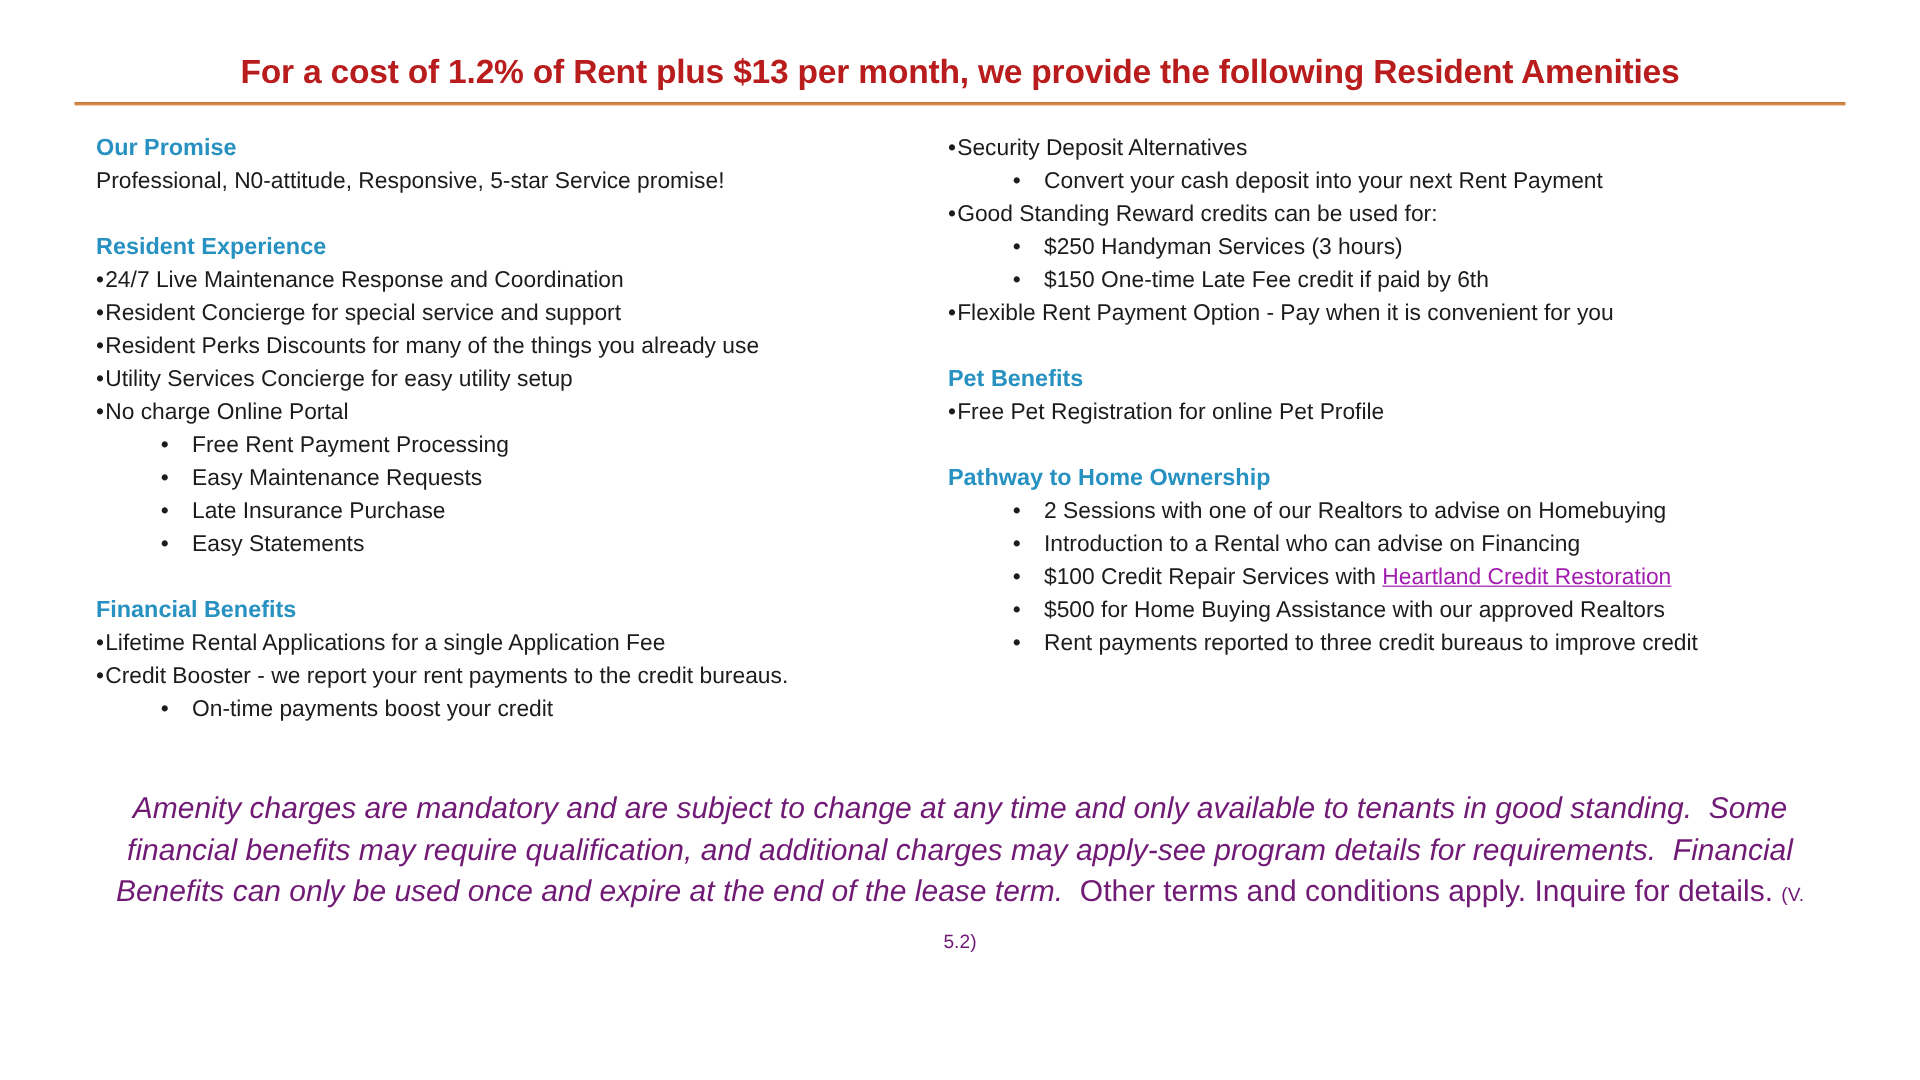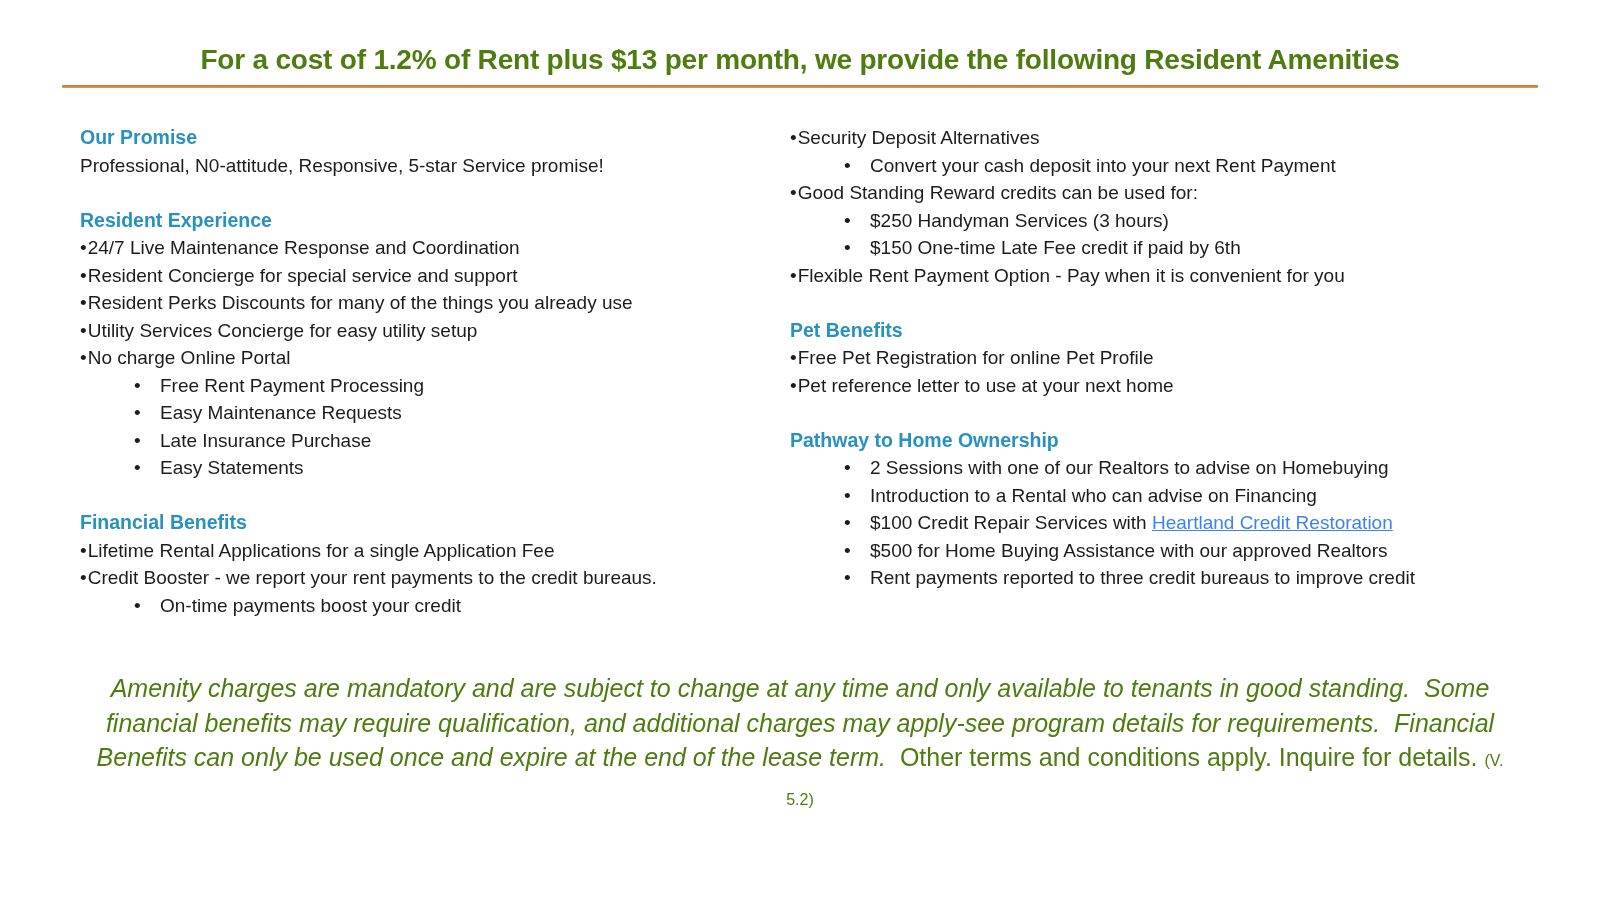--- a/index.html
+++ b/index.html
@@ -13,33 +13,33 @@
     color: #1c1c1c;
   }
   .page { width: 1600px; height: 900px; position: relative; }
 
   .title {
     text-align: center;
     font-weight: bold;
     font-size: 28px;
     letter-spacing: -0.2px;
     padding-top: 44px;
-    color: #4d7c0f;
+    color: #b91c1c;
   }
   .accent-line {
     width: 1476px;
     height: 3px;
     margin: 9px auto 0 auto;
     background: linear-gradient(to bottom, #c4742f, #dd9a5d);
     border-radius: 1px;
   }
 
   .columns {
     display: flex;
-    margin-top: 36px;
+    margin-top: 22px;
     padding-left: 80px;
   }
   .col-left  { width: 710px; flex: 0 0 710px; }
   .col-right { flex: 1; padding-right: 60px; }
 
   .heading {
     color: #2791c1;
     font-weight: bold;
     font-size: 19.5px;
     line-height: 27.5px;
@@ -55,33 +55,33 @@
   .item.italic { }
   .lvl1 { padding-left: 0; }
   .lvl1 .bullet { margin-right: 1px; }
   .lvl2 { padding-left: 80px; }
   .lvl2 .bullet {
     position: absolute;
     left: 54px;
     top: 0;
   }
   .inline-link {
-    color: #3b82f6;
+    color: #a21caf;
     text-decoration: underline;
     cursor: pointer;
   }
 
   .footer {
     margin-top: 52px;
     padding: 0 88px;
     text-align: center;
     font-size: 25px;
     line-height: 34.5px;
     white-space: pre-wrap;
-    color: #4d7c0f;
+    color: #701a75;
   }
   .footer .it { font-style: italic; }
   .footer .up { font-style: normal; }
   .footer .ver { font-style: normal; font-size: 16px; }
 </style>
 </head>
 <body>
 
 <div class="page">
 
@@ -119,21 +119,20 @@
           <div class="item lvl1"><span class="bullet">•</span><span class="txt">Security Deposit Alternatives</span></div>
           <div class="item lvl2"><span class="bullet">•</span><span class="txt">Convert your cash deposit into your next Rent Payment</span></div>
           <div class="item lvl1"><span class="bullet">•</span><span class="txt">Good Standing Reward credits can be used for:</span></div>
           <div class="item lvl2"><span class="bullet">•</span><span class="txt">$250 Handyman Services (3 hours)</span></div>
           <div class="item lvl2"><span class="bullet">•</span><span class="txt">$150 One-time Late Fee credit if paid by 6th</span></div>
           <div class="item lvl1"><span class="bullet">•</span><span class="txt">Flexible Rent Payment Option - Pay when it is convenient for you</span></div>
         </div>
         <div class="section">
           <div class="heading">Pet Benefits</div>
           <div class="item lvl1"><span class="bullet">•</span><span class="txt">Free Pet Registration for online Pet Profile</span></div>
-          <div class="item lvl1"><span class="bullet">•</span><span class="txt">Pet reference letter to use at your next home</span></div>
         </div>
         <div class="section">
           <div class="heading">Pathway to Home Ownership</div>
           <div class="item lvl2"><span class="bullet">•</span><span class="txt">2 Sessions with one of our Realtors to advise on Homebuying</span></div>
           <div class="item lvl2"><span class="bullet">•</span><span class="txt">Introduction to a Rental who can advise on Financing</span></div>
           <div class="item lvl2"><span class="bullet">•</span><span class="txt">$100 Credit Repair Services with </span><span class="inline-link">Heartland Credit Restoration</span></div>
           <div class="item lvl2"><span class="bullet">•</span><span class="txt">$500 for Home Buying Assistance with our approved Realtors</span></div>
           <div class="item lvl2"><span class="bullet">•</span><span class="txt">Rent payments reported to three credit bureaus to improve credit</span></div>
         </div>
       </div>

